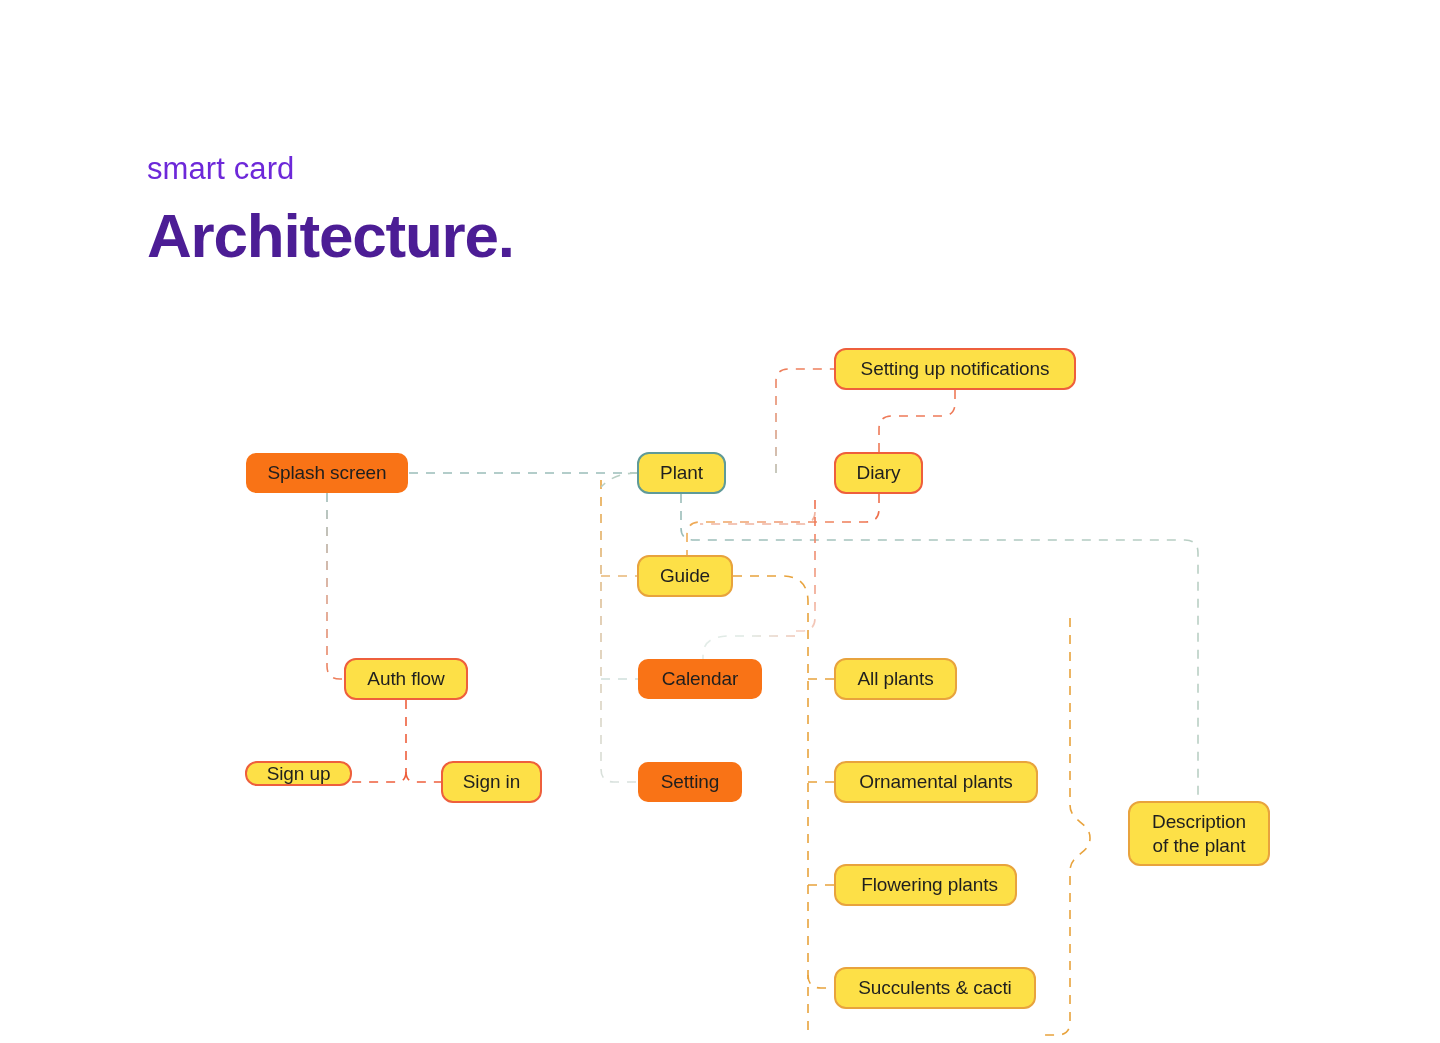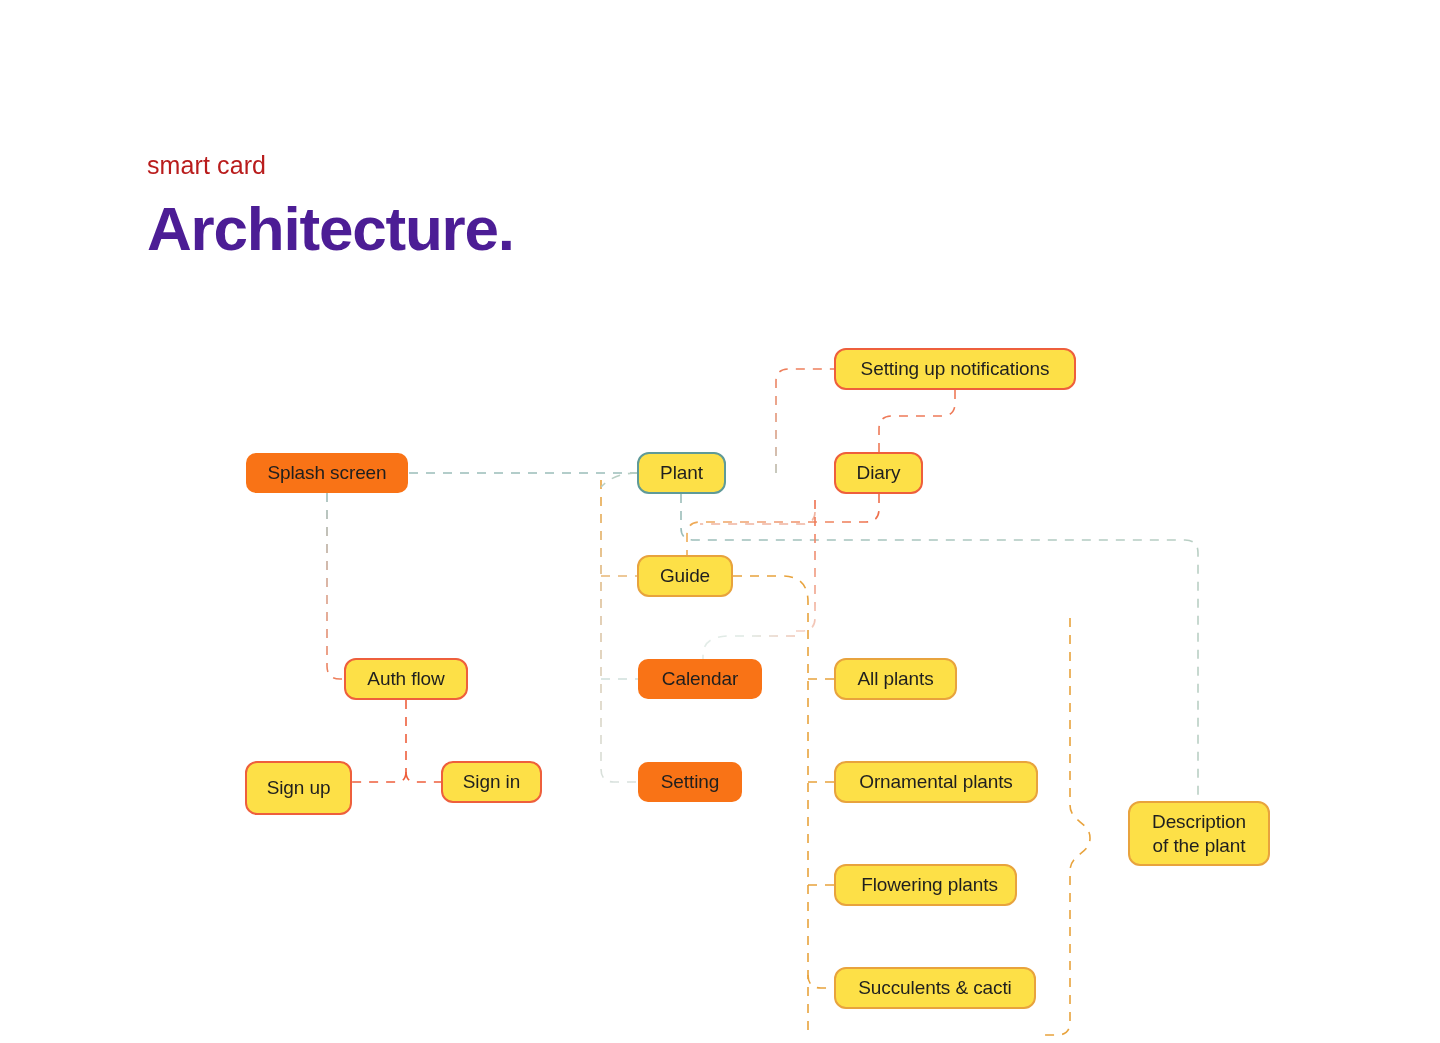--- a/index.html
+++ b/index.html
@@ -17,23 +17,23 @@
     -webkit-font-smoothing: antialiased;
   }
 
   
   #header {
     position: absolute;
     left: 147px;
     top: 150px;
   }
   #eyebrow {
-    font-size: 25px;
+    font-size: 31px;
     font-weight: 400;
-    color: #b91c1c;
+    color: #6d28d9;
     letter-spacing: 0.1px;
     line-height: 1.2;
   }
   #page-title {
     font-size: 62px;
     font-weight: 700;
     color: #4c1d95;
     letter-spacing: -1.2px;
     line-height: 1.05;
     margin-top: 16px;
@@ -180,21 +180,21 @@
   </svg>
 
   <div class="node filled" style="left:246px; top:453px; width:162px; height:40px;">
     <span>Splash screen</span>
   </div>
 
   <div class="node outline" style="left:344px; top:658px; width:124px; height:42px; border-color:#ee5f3c;">
     <span>Auth flow</span>
   </div>
 
-  <div class="node outline" style="left:245px; top:761px; width:107px; height:54px; border-color:#ee5f3c;">
+  <div class="node outline" style="left:245px; top:761px; width:107px; height:25px; border-color:#ee5f3c;">
     <span>Sign up</span>
   </div>
 
   <div class="node outline" style="left:441px; top:761px; width:101px; height:42px; border-color:#ee5f3c;">
     <span>Sign in</span>
   </div>
 
   <div class="node outline" style="left:637px; top:452px; width:89px; height:42px; border-color:#5f9a98;">
     <span>Plant</span>
   </div>

